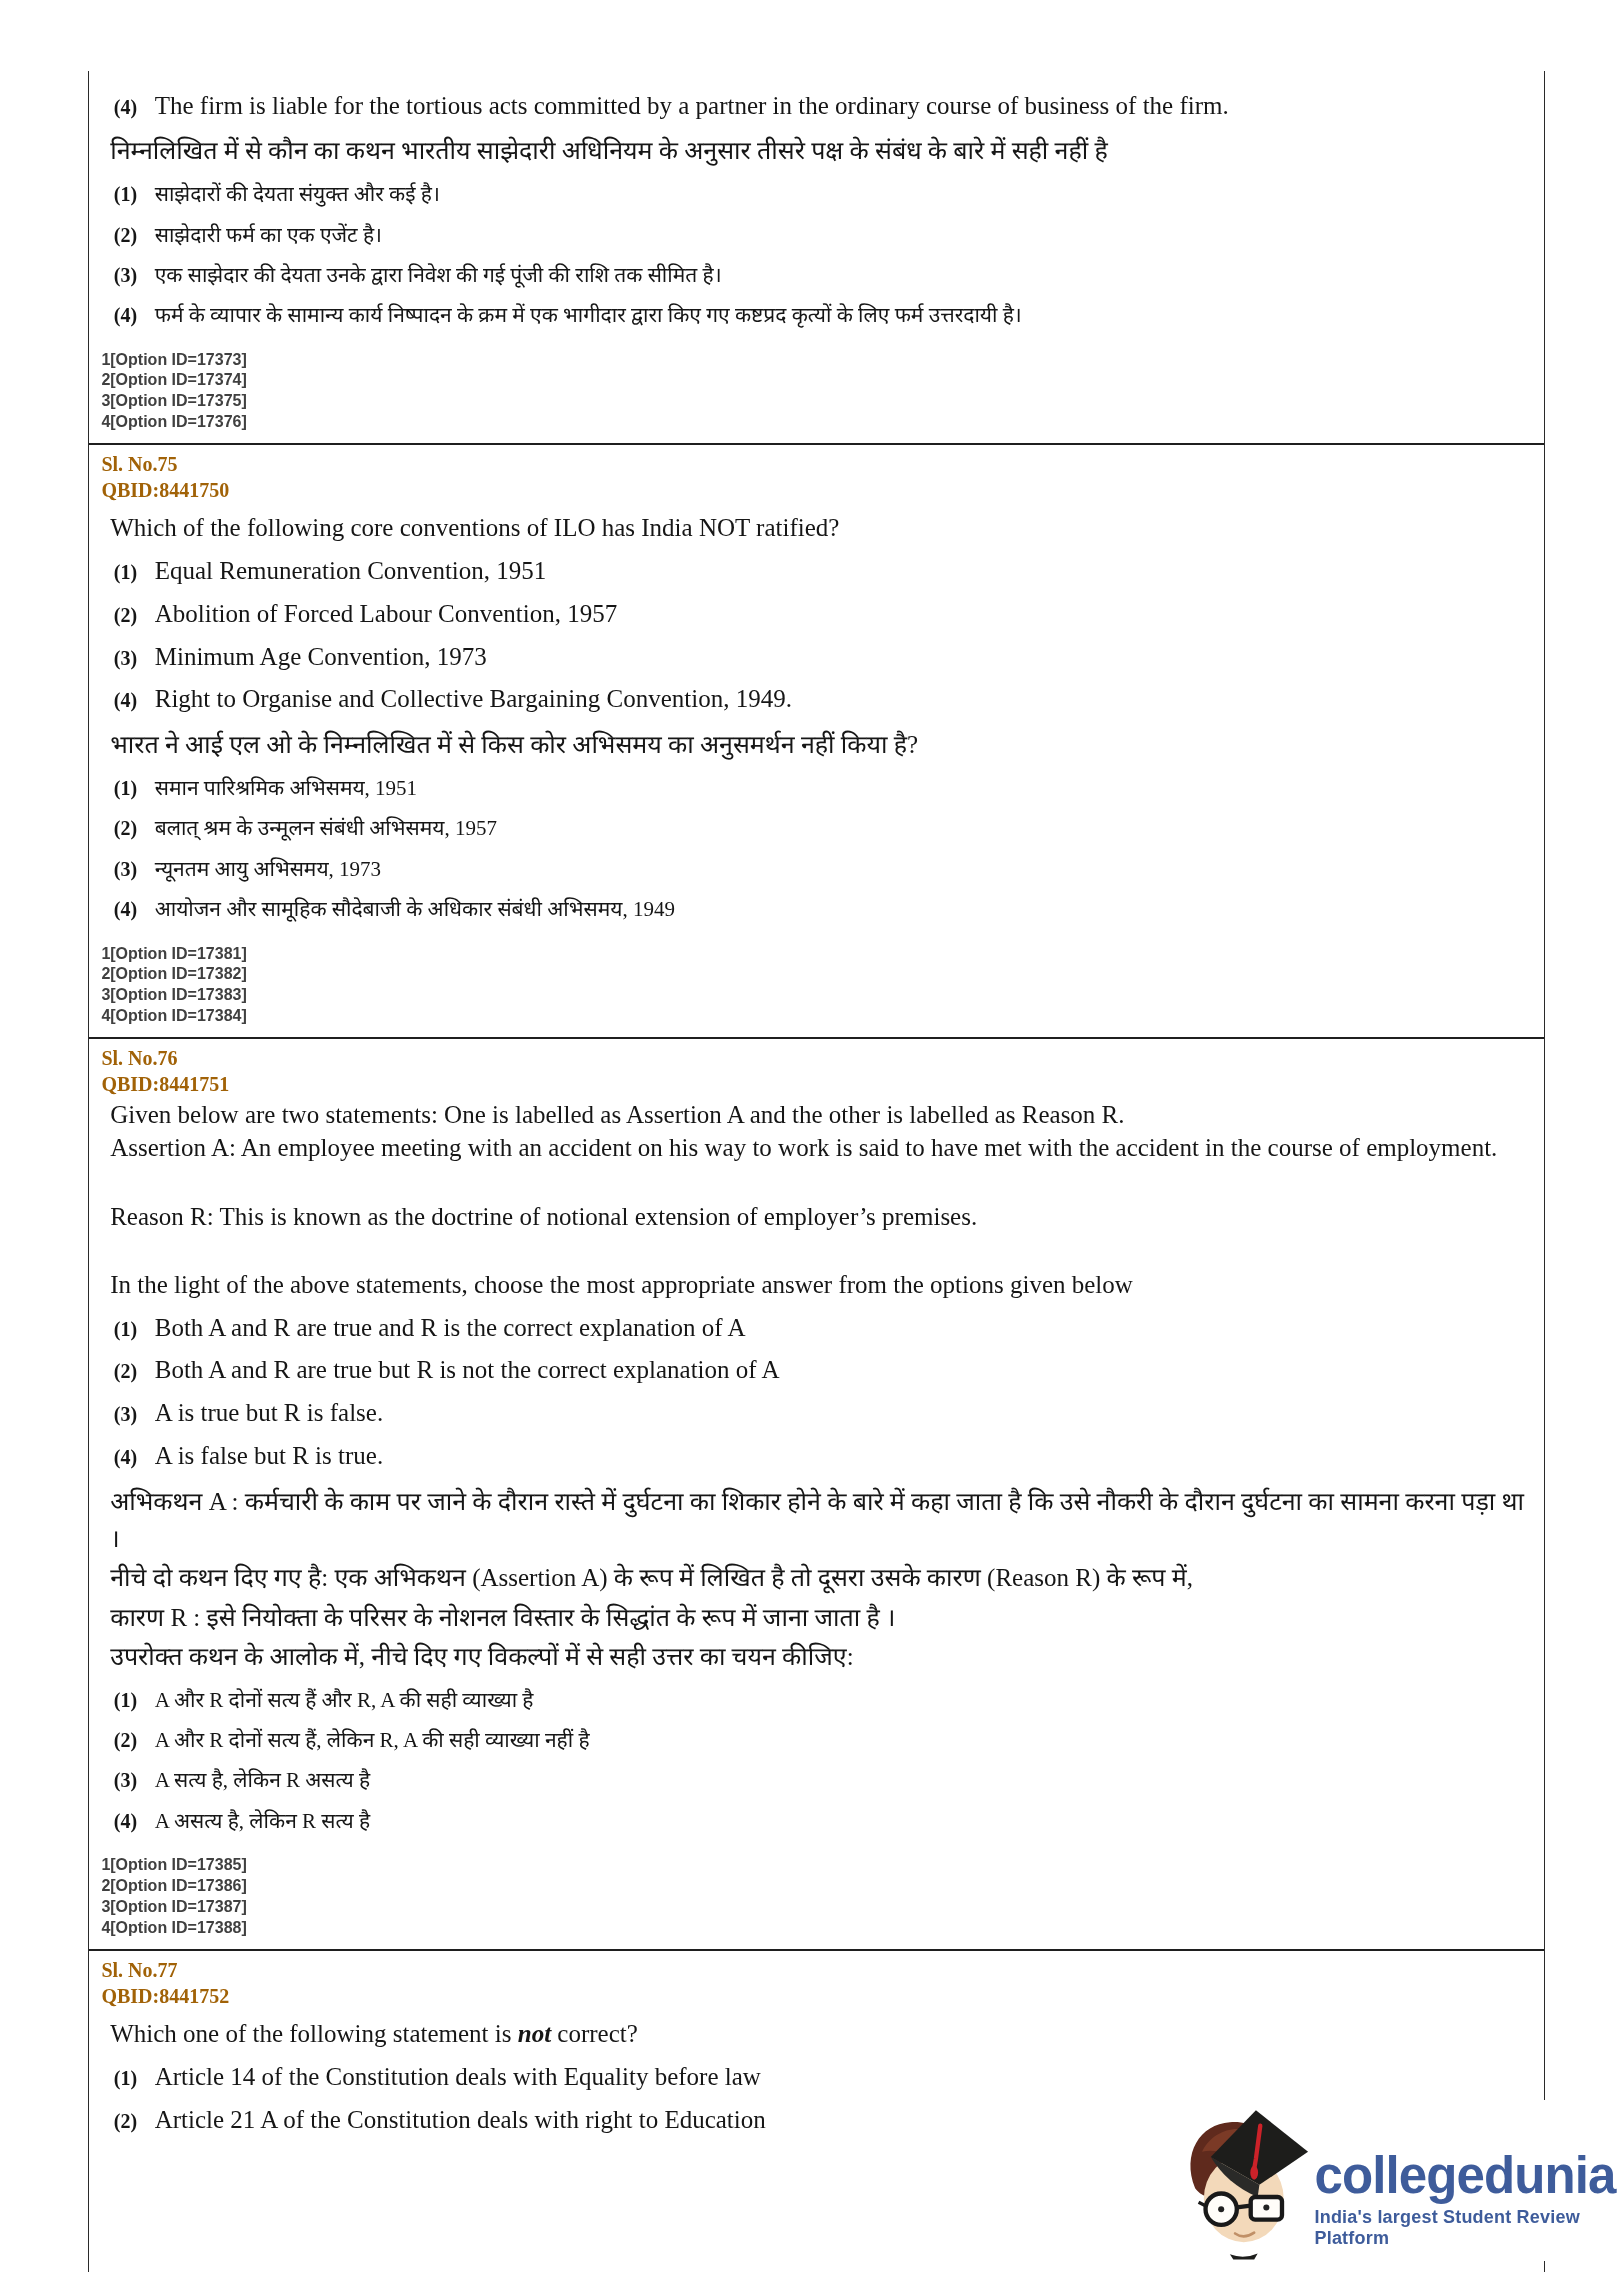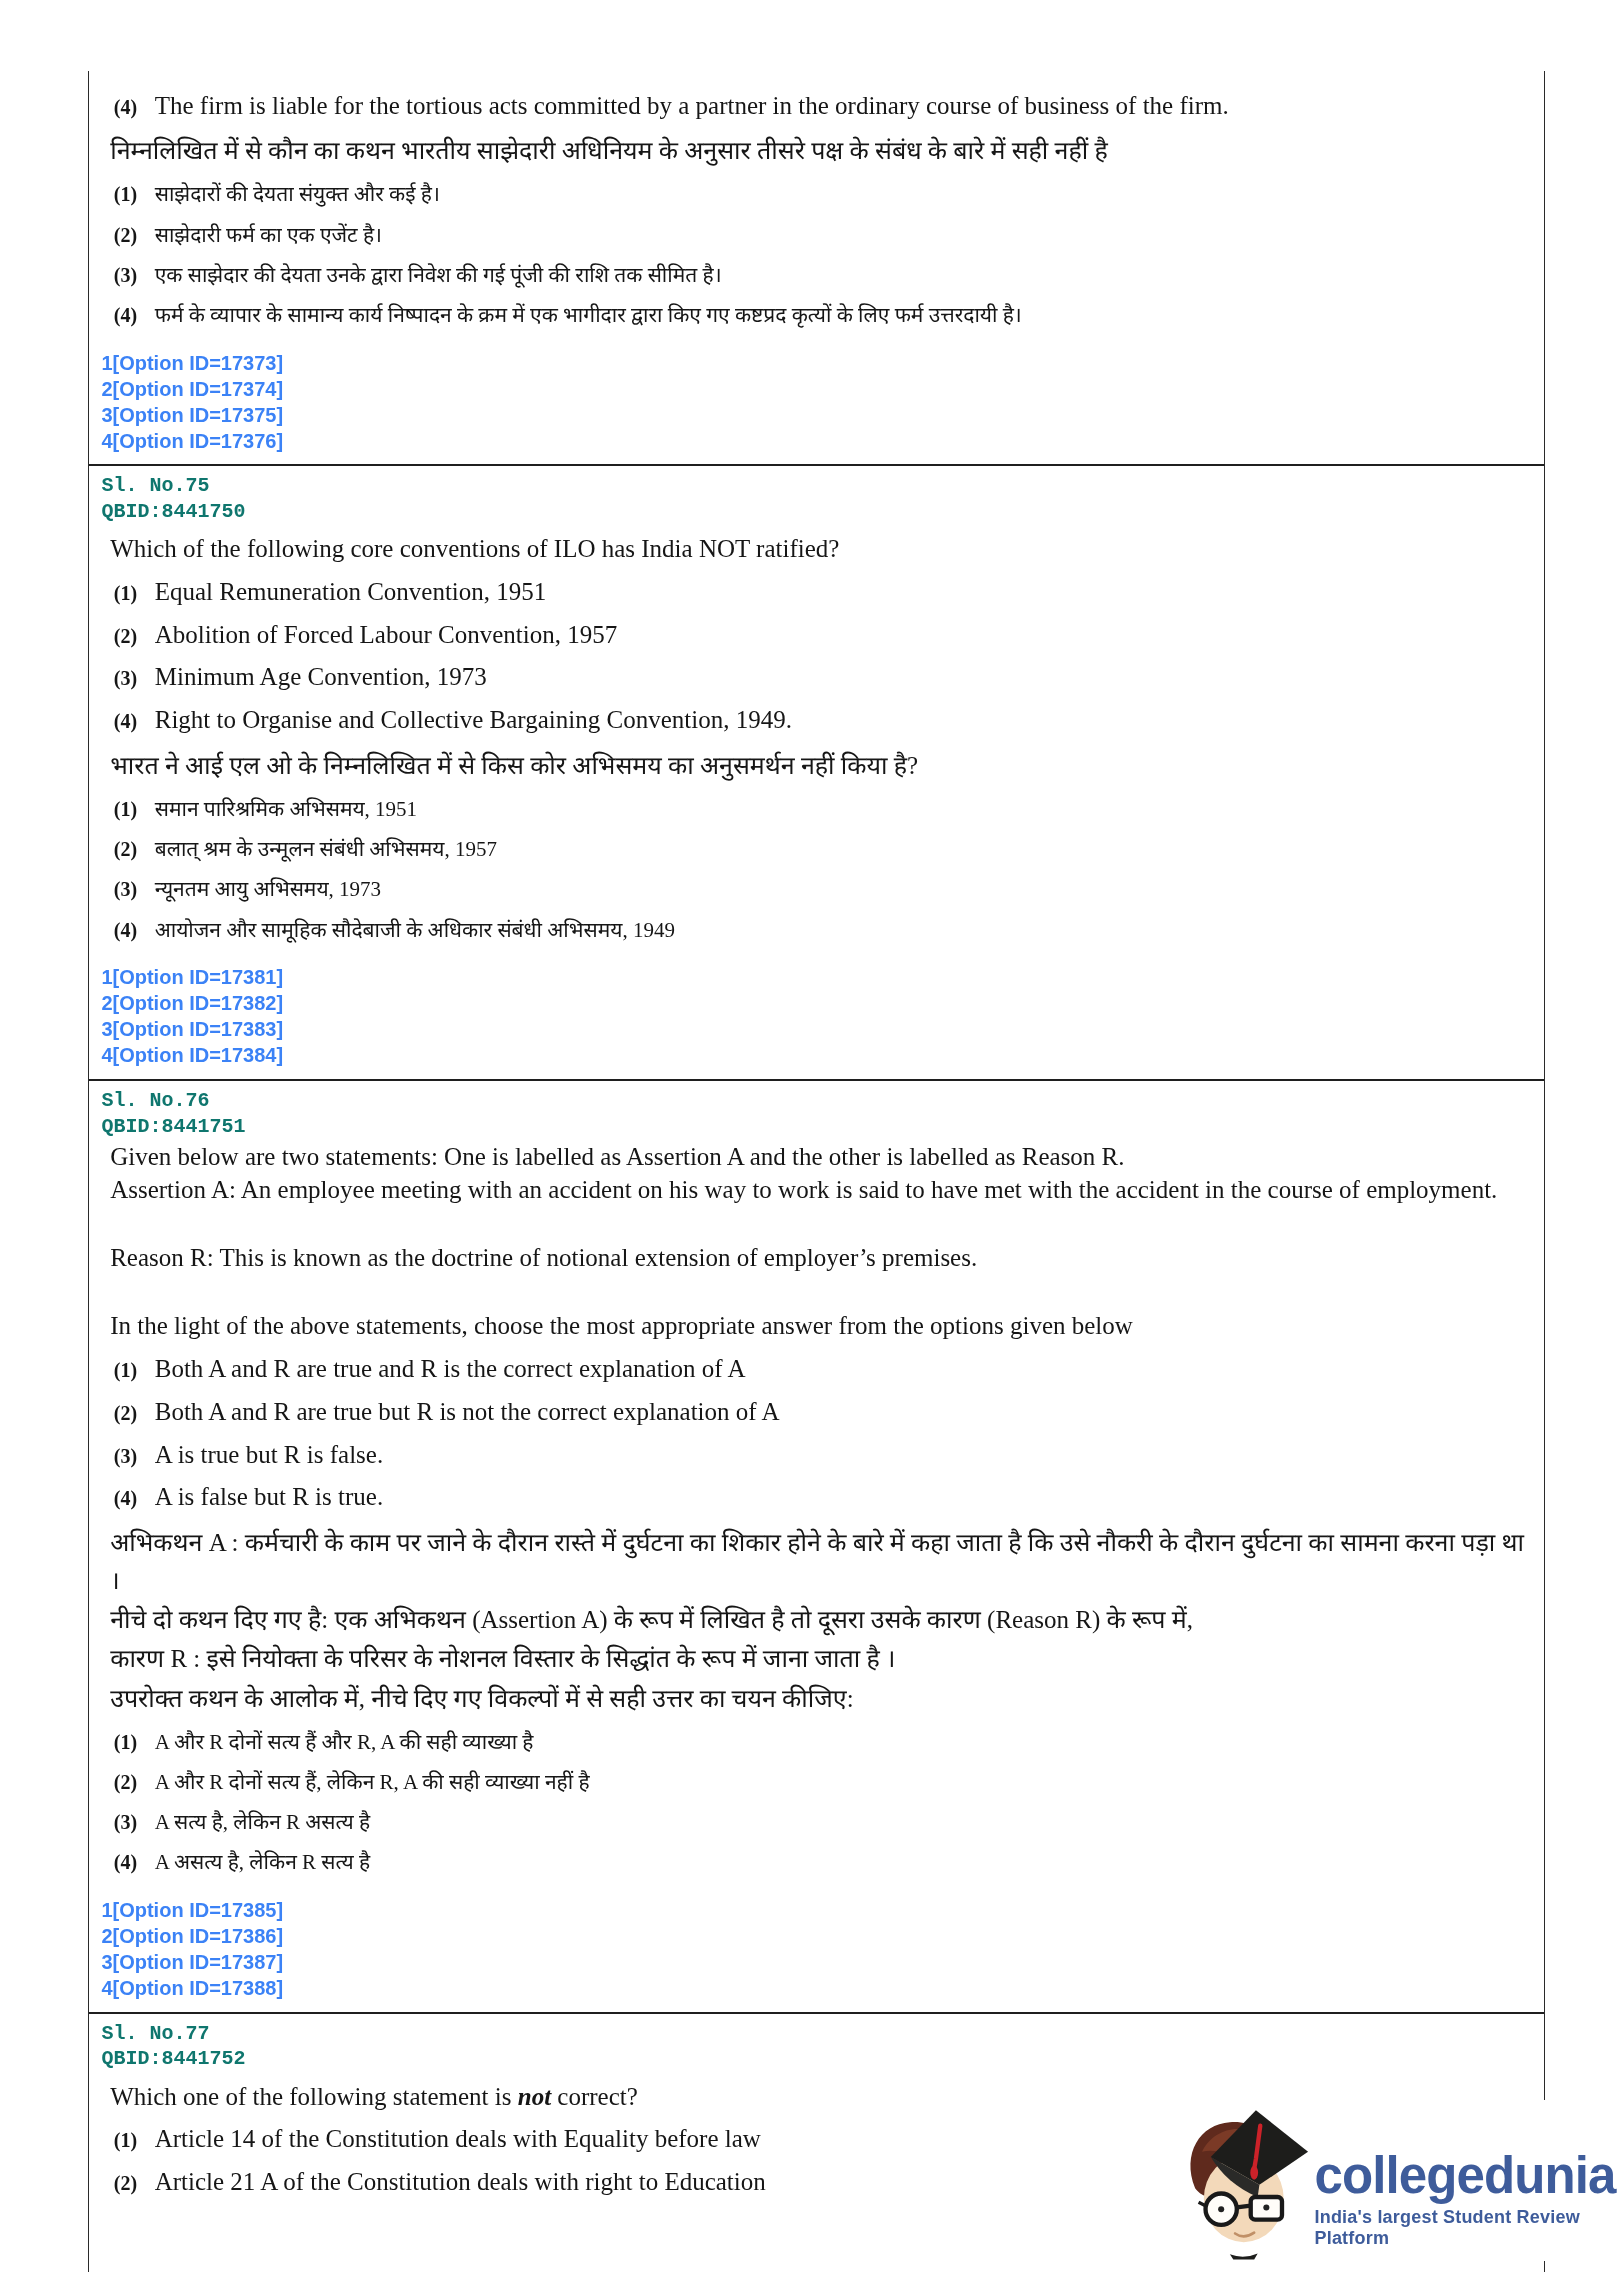--- a/index.html
+++ b/index.html
@@ -24,25 +24,25 @@
     flex-direction:column;
   }
   .block {
     box-sizing:border-box;
     padding:7px 17.6px 10.6px 12.4px;
   }
   .block.sep { border-bottom:2.6px solid #1f1f1f; }
   .block.last { flex:1; }
 
   .meta {
-    font-family:Liberation Mono, monospace;
+    font-family:Liberation Serif, serif;
     font-weight:bold;
     font-size:20px;
     line-height:1.28;
-    color:#0f766e;
+    color:#a16207;
   }
 
   .para {
     font-size:25px;
     line-height:1.25;
     padding-left:8.8px;
     margin:8.8px 0;
   }
   .para.hi {
     font-size:25px;
@@ -70,23 +70,23 @@
   .opt.hi .otext {
     font-size:21px;
     line-height:1.45;
   }
   .em-not { font-weight:bold; font-style:italic; }
 
   .optids {
     margin-top:19.4px;
     font-family:"Liberation Sans", sans-serif;
     font-weight:bold;
-    font-size:20px;
+    font-size:16px;
     line-height:1.3;
-    color:#3b82f6;
+    color:#404040;
   }
 
   
   .logo {
     position:absolute;
     right:3.5px; bottom:12px;
     width:441px; height:161px;
     background:#ffffff;
     display:flex;
     align-items:flex-end;

